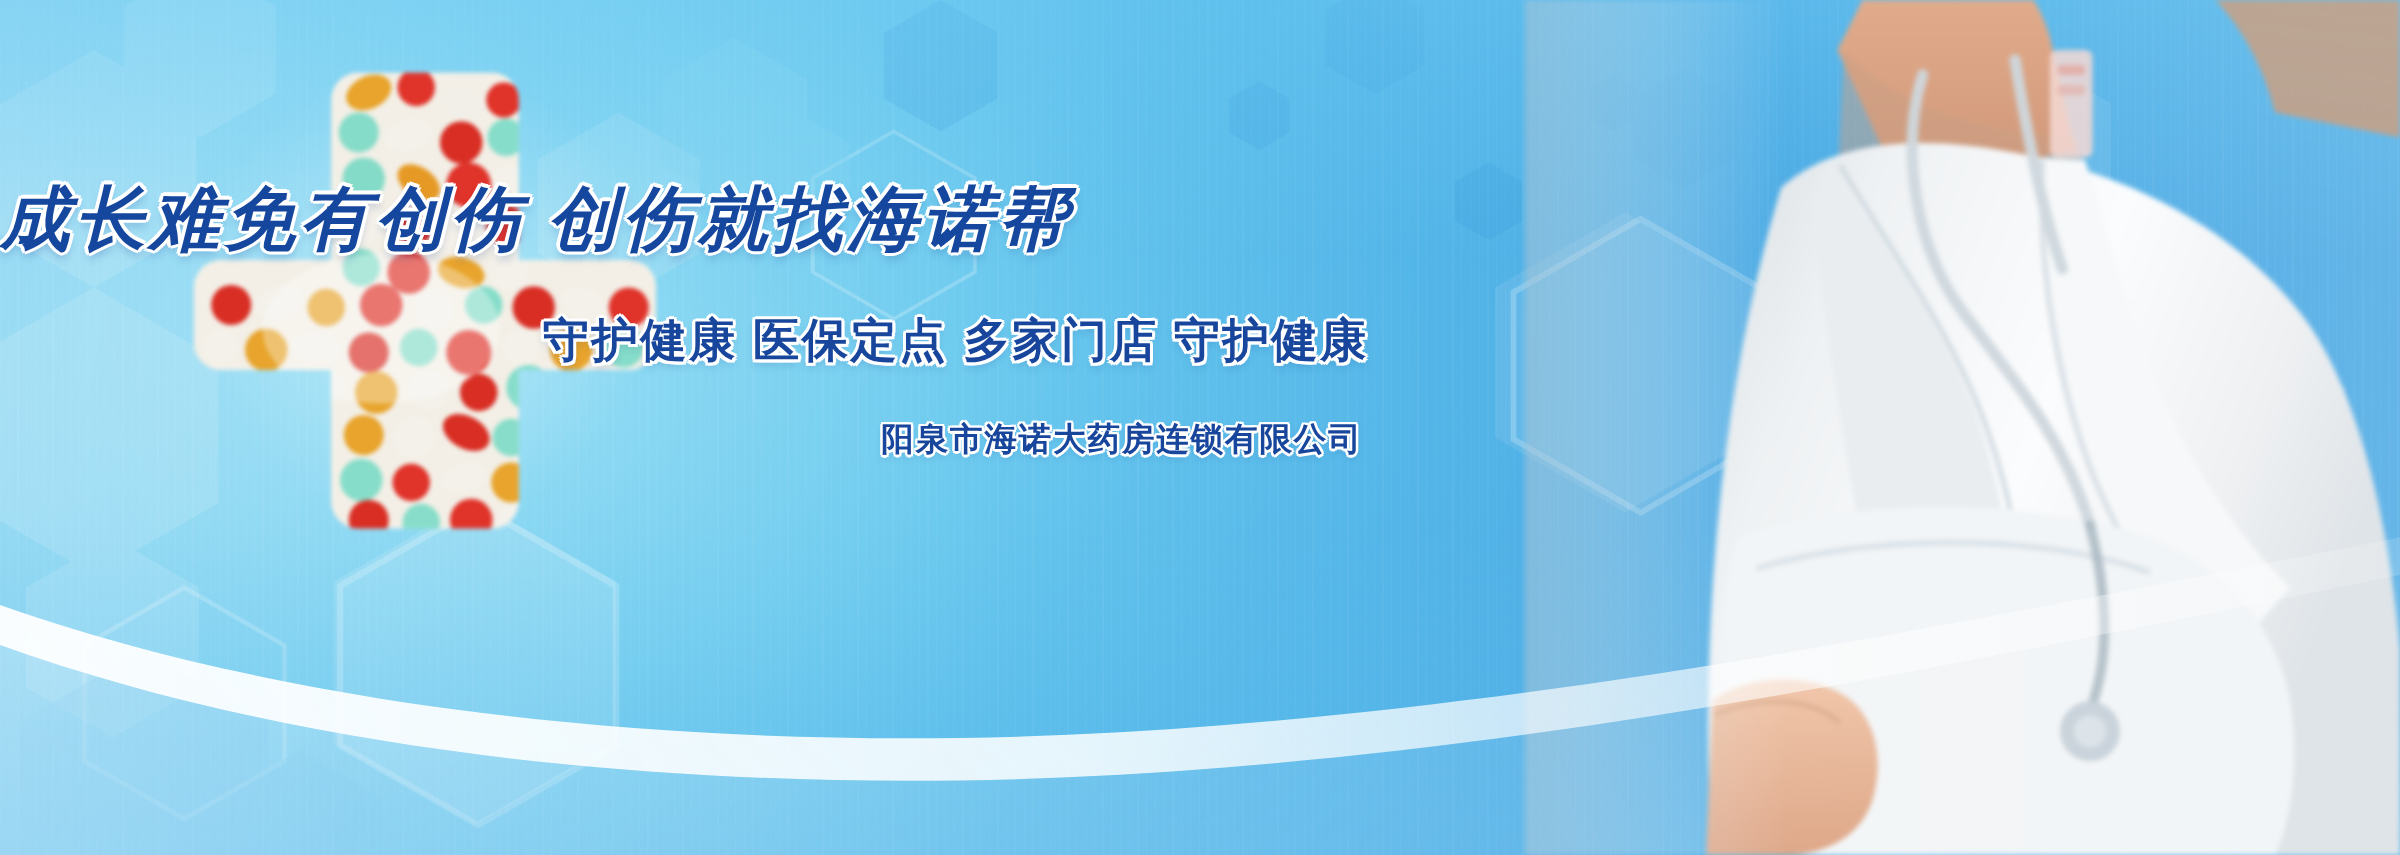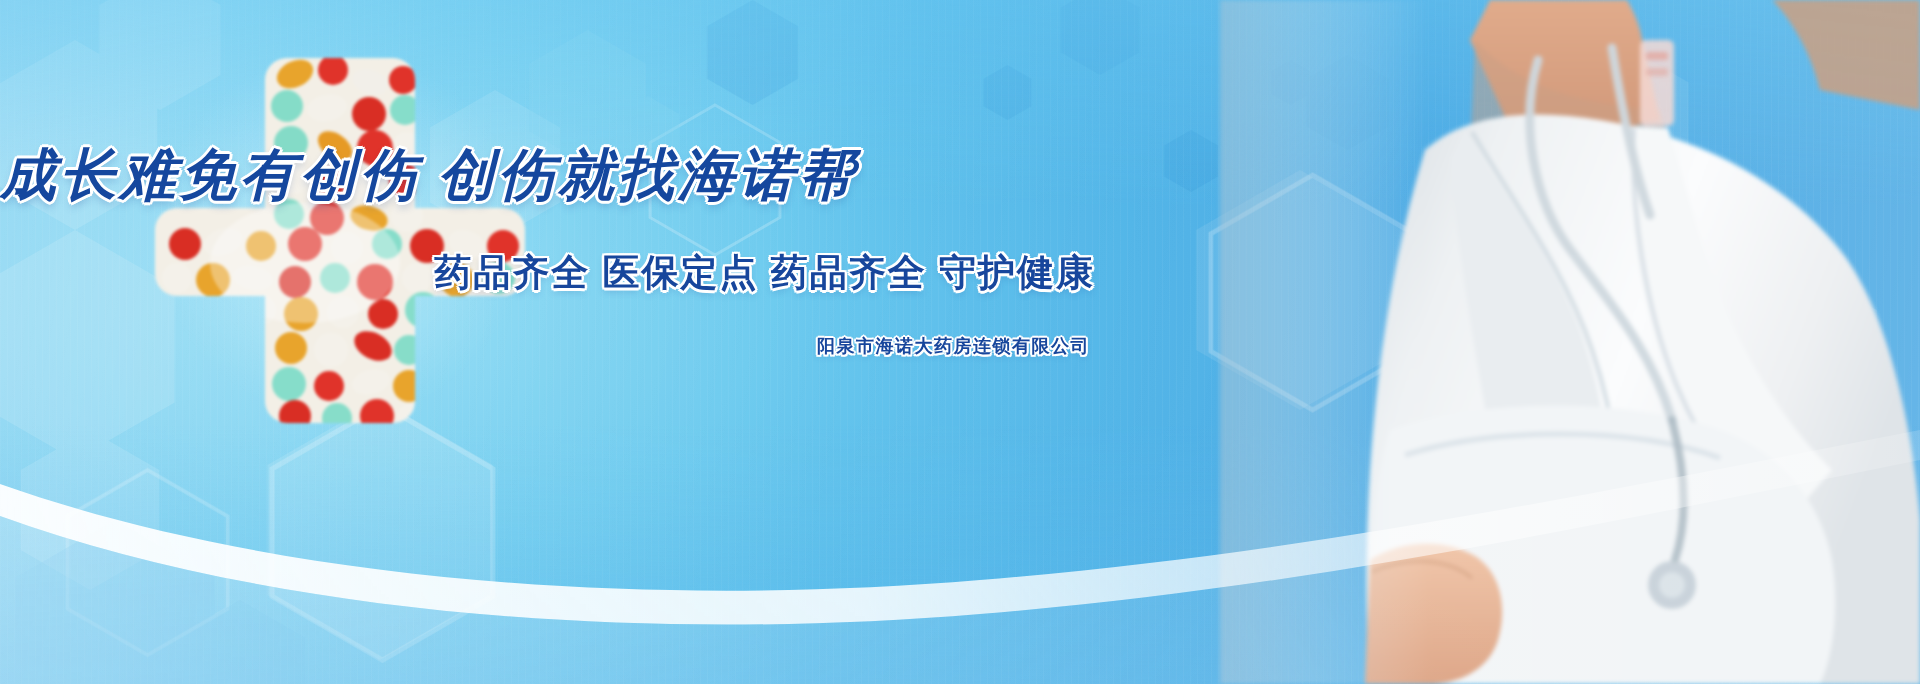--- a/index.html
+++ b/index.html
@@ -142,21 +142,21 @@
       -2.5px 0  0 #ffffff,  2.5px 0  0 #ffffff,
        0  -2.5px 0 #ffffff, 0   2.5px 0 #ffffff,
        0    4px 7px rgba(20,60,140,0.25);
     white-space: nowrap;
   }
   .company {
     position: absolute;
     left: 0; top: 334px;
     width: 1090px;
     text-align: right;
-    font-size: 18px;
+    font-size: 26px;
     letter-spacing: 1.5px;
     font-weight: bold;
     color: #17469c;
     text-shadow:
       -1.5px -1.5px 0 #ffffff,  1.5px -1.5px 0 #ffffff,
       -1.5px  1.5px 0 #ffffff,  1.5px  1.5px 0 #ffffff,
       -2px 0 0 #ffffff, 2px 0 0 #ffffff,
        0 -2px 0 #ffffff, 0 2px 0 #ffffff,
        0 3px 6px rgba(20,60,140,0.22);
     white-space: nowrap;
@@ -392,17 +392,17 @@
           <stop offset="100%" stop-color="#ffffff" stop-opacity="0.0"></stop>
         </linearGradient>
       </defs>
       <path d="M0 120 C 260 212, 620 246, 980 216 C 1300 190, 1580 132, 1920 66 L 1920 96 C 1580 164, 1300 224, 980 250 C 620 280, 260 246, 0 152 Z" fill="url(#swg)"></path>
       <path d="M0 152 C 260 246, 620 280, 980 250 C 1300 224, 1580 164, 1920 96 L 1920 320 L 0 320 Z" fill="url(#swg2)" opacity="0.45"></path>
     </svg>
   </div>
 
   <div class="copy">
     <div class="headline">成长难免有创伤  创伤就找海诺帮</div>
-    <div class="subline">药品齐全  医保定点  药品齐全  守护健康</div>
+    <div class="subline">守护健康  医保定点  多家门店  守护健康</div>
     <div class="company">阳泉市海诺大药房连锁有限公司</div>
   </div>
 
 </div>
 
 </body></html>

